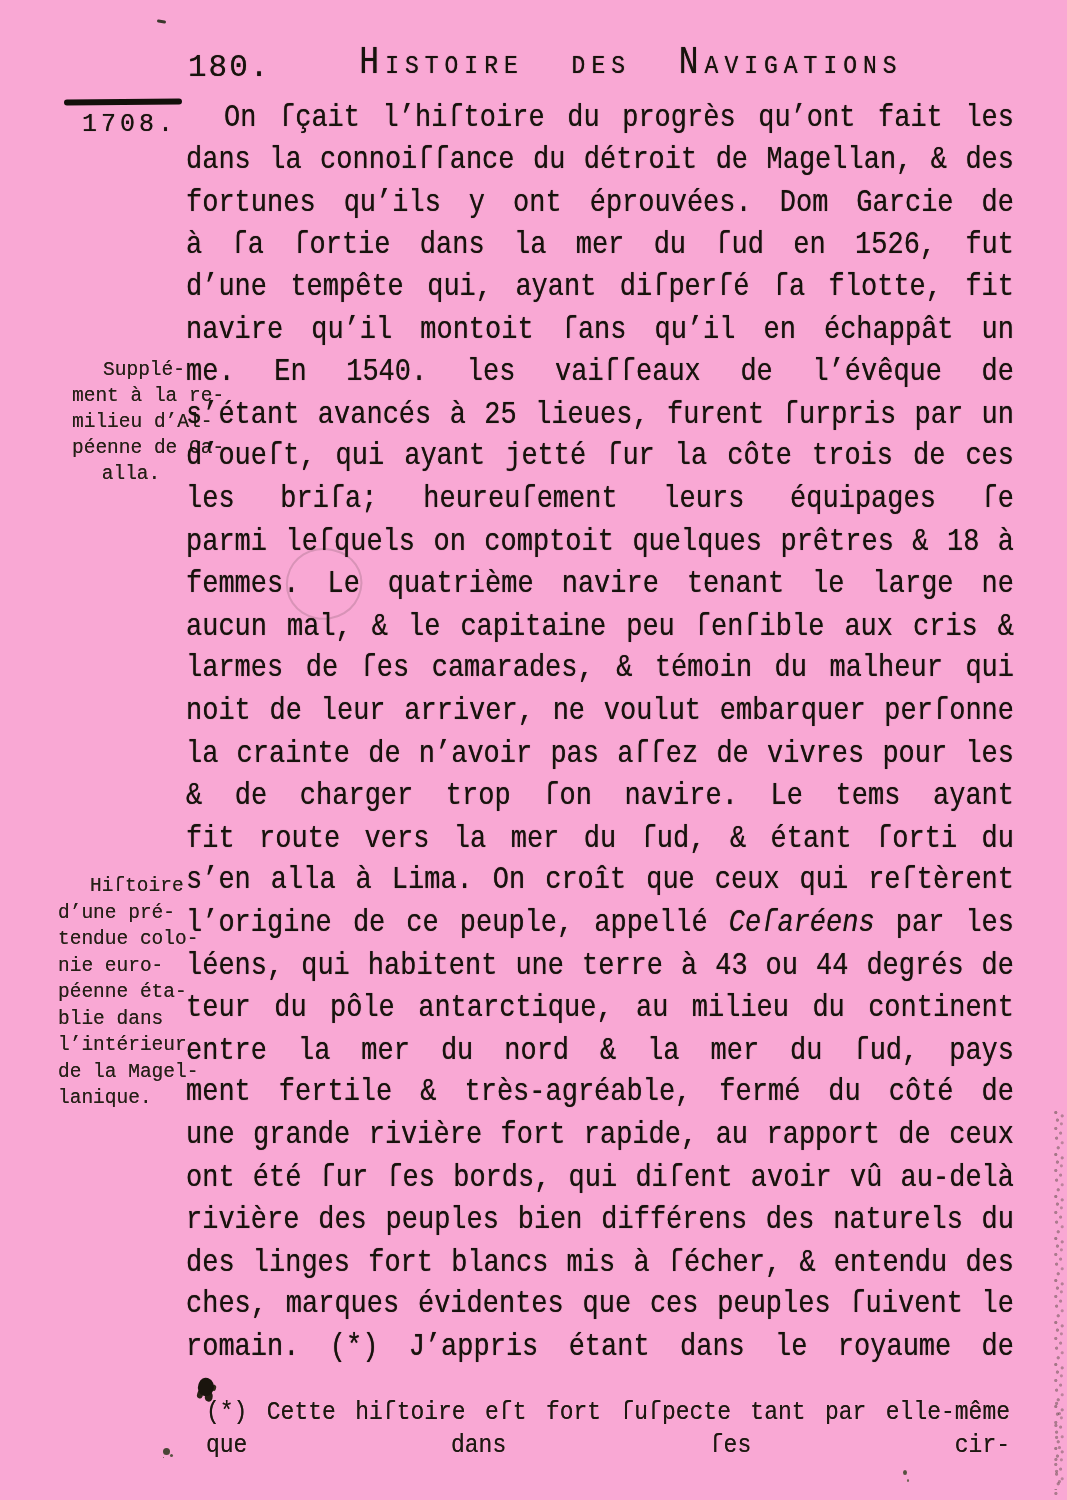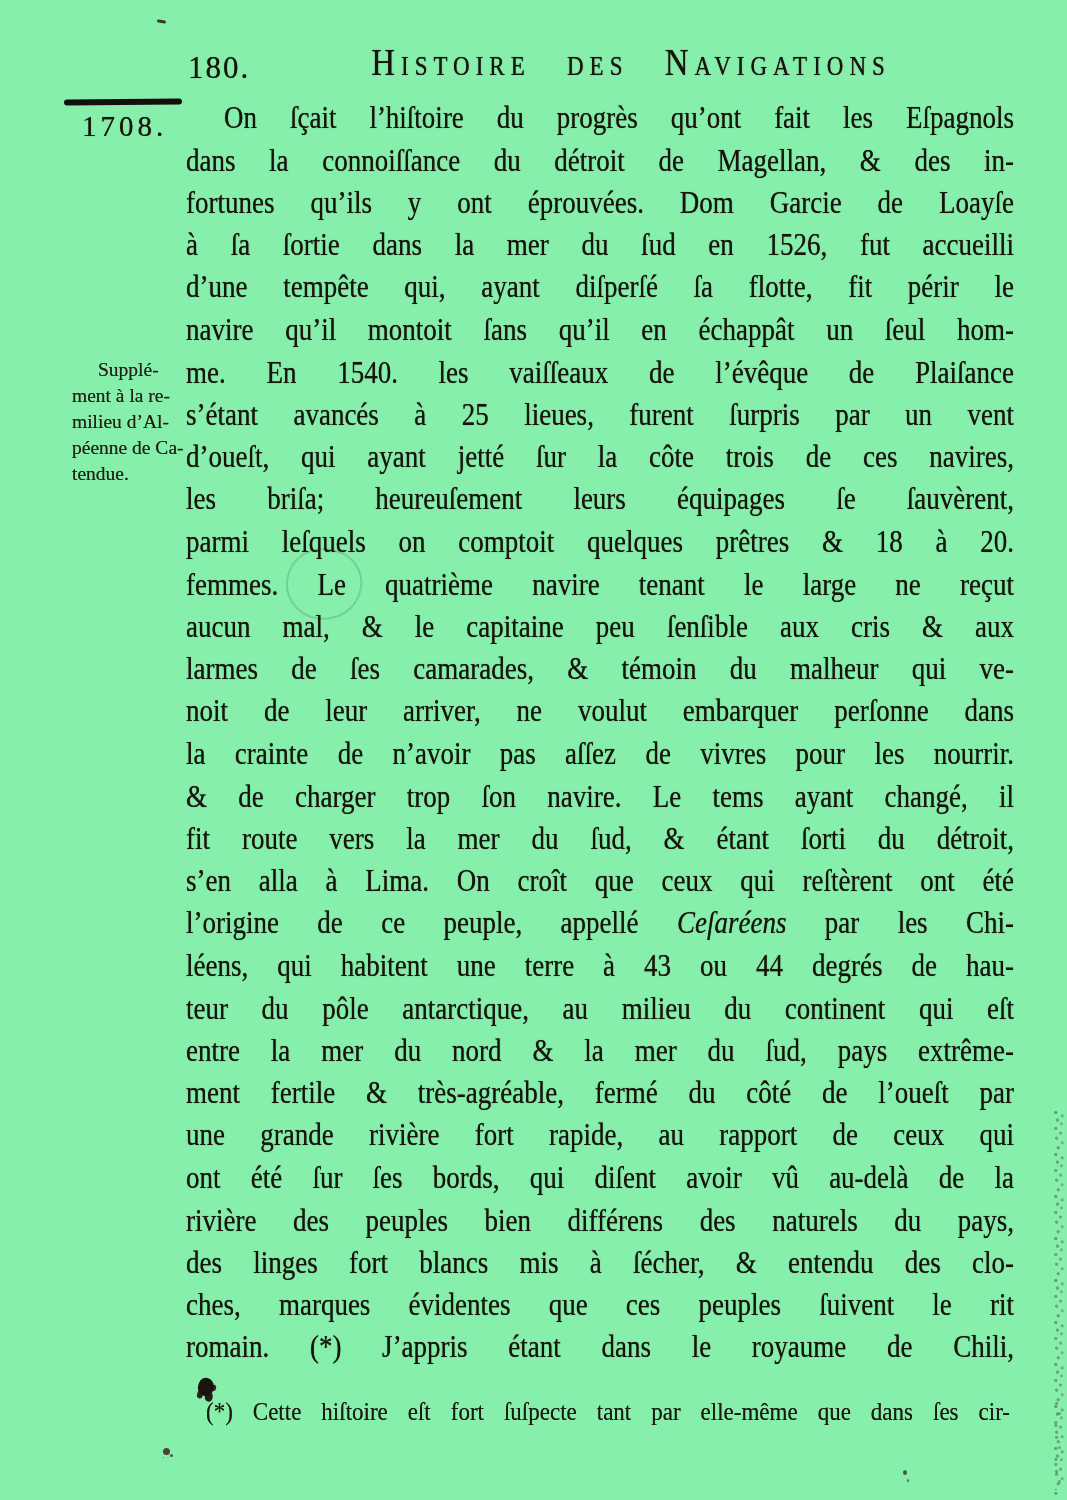--- a/index.html
+++ b/index.html
@@ -1,22 +1,22 @@
 <!DOCTYPE html>
 <html><head>
 <meta charset="utf-8">
 <style>
   html, body { margin: 0; padding: 0; }
   .page {
     position: relative;
     width: 1067px;
     height: 1500px;
-    background: #86efac;
+    background: #f9a8d4;
     overflow: hidden;
-    font-family: Liberation Serif, serif;
+    font-family: Liberation Mono, monospace;
     color: #17130d;
   }
 
   
   .page-number {
     position: absolute;
     left: 188px; top: 50px;
     font-size: 31px;
     letter-spacing: 2px;
     text-shadow: 0 0 0.7px rgba(20,15,5,0.8);
@@ -41,34 +41,34 @@
     position: absolute;
     left: 64px; top: 99px;
     width: 118px; height: 6px;
     background: #13100b;
     border-radius: 3px;
     transform: rotate(-0.6deg);
   }
   .margin-year {
     position: absolute;
     left: 82px; top: 110px;
-    font-size: 29px;
+    font-size: 25px;
     letter-spacing: 4px;
     text-shadow: 0 0 0.7px rgba(20,15,5,0.8);
     text-align: right;
   }
   .margin-note {
     position: absolute;
     font-size: 19.5px;
     line-height: 26px;
     color: #241f16;
     text-shadow: 0 0 0.5px rgba(30,25,15,0.7);
   }
   .margin-note .mline { white-space: nowrap; }
-  .note-1 { left: 72px; top: 357px; width: 118px; }
+  .note-1 { left: 72px; top: 357px; width: 118px; text-align: center; }
   .note-1 .mline:first-child { padding-left: 26px; }
   .note-2 { left: 58px; top: 873px; width: 130px; line-height: 26.5px; }
   .note-2 .mline:first-child { padding-left: 32px; }
 
   
   .main-text {
     position: absolute;
     left: 186px; top: 97px;
     width: 828px;
     font-size: 27px;
@@ -164,23 +164,34 @@
   <div class="running-title">Histoire des Navigations</div>
 
   <div class="year-rule"></div>
   <div class="margin-year">1708.</div>
 
   <div class="margin-note note-1">
     <div class="mline">Supplé-</div>
     <div class="mline">ment à la re-</div>
     <div class="mline">milieu d’Al-</div>
     <div class="mline">péenne de Ca-</div>
-    <div class="mline">tendue.</div>
+    <div class="mline">alla.</div>
   </div>
 
+  <div class="margin-note note-2">
+    <div class="mline">Hiſtoire</div>
+    <div class="mline">d’une pré-</div>
+    <div class="mline">tendue colo-</div>
+    <div class="mline">nie euro-</div>
+    <div class="mline">péenne éta-</div>
+    <div class="mline">blie dans</div>
+    <div class="mline">l’intérieur</div>
+    <div class="mline">de la Magel-</div>
+    <div class="mline">lanique.</div>
+  </div>
 
   <div class="main-text">
     <div class="line indent">On ſçait l’hiſtoire du progrès qu’ont fait les Eſpagnols</div>
     <div class="line">dans la connoiſſance du détroit de Magellan, &amp; des in-</div>
     <div class="line">fortunes qu’ils y ont éprouvées. Dom Garcie de Loayſe</div>
     <div class="line">à ſa ſortie dans la mer du ſud en 1526, fut accueilli</div>
     <div class="line">d’une tempête qui, ayant diſperſé ſa flotte, fit périr le</div>
     <div class="line">navire qu’il montoit ſans qu’il en échappât un ſeul hom-</div>
     <div class="line">me. En 1540. les vaiſſeaux de l’évêque de Plaiſance</div>
     <div class="line">s’étant avancés à 25 lieues, furent ſurpris par un vent</div>

